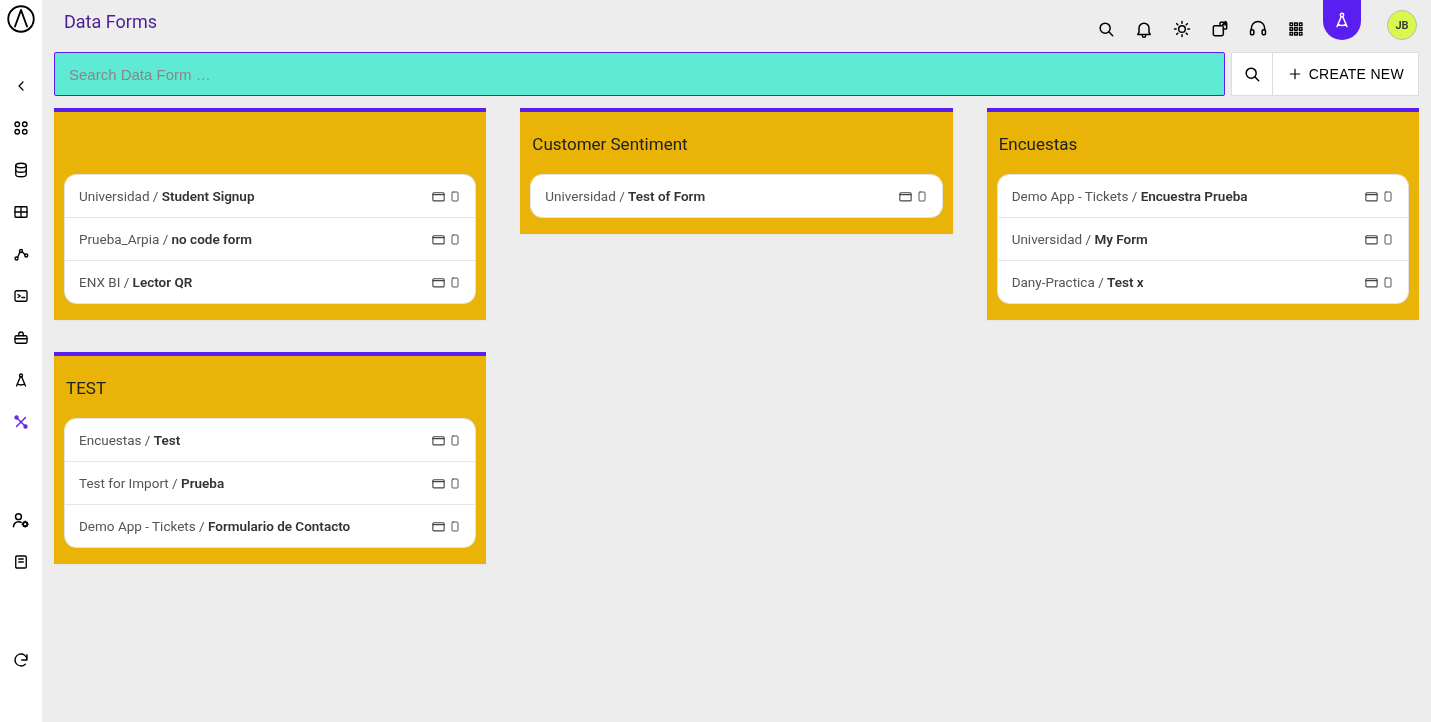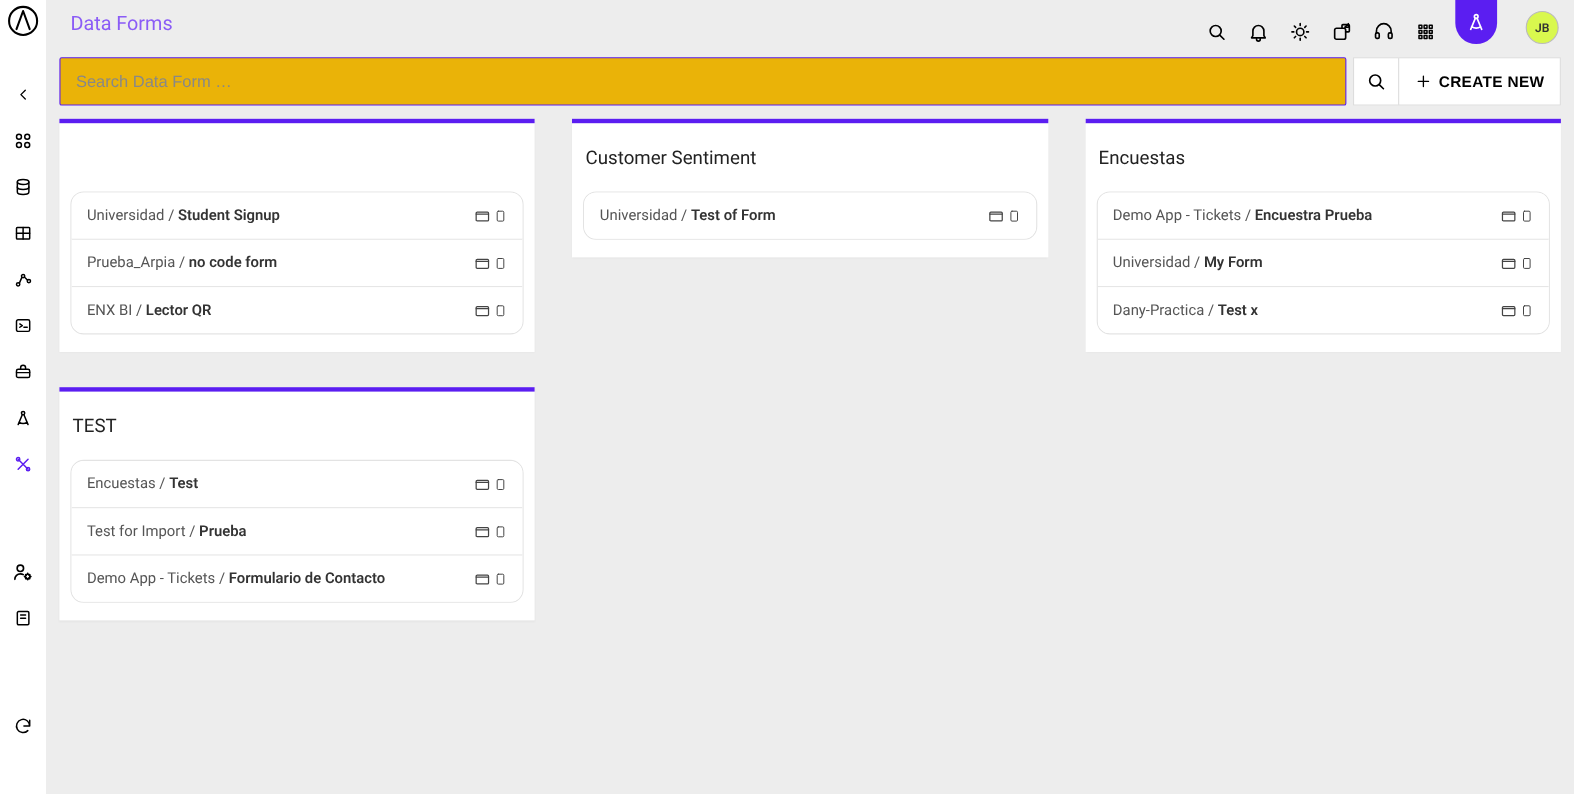--- a/index.html
+++ b/index.html
@@ -55,21 +55,21 @@
   .header {
     height: 42px;
     background: #EDEDED;
     display: flex;
     align-items: center;
     padding: 0 14px 0 22px;
   }
   .page-title {
     font-size: 18px;
     font-weight: 400;
-    color: #8b5cf6;
+    color: #4c1d95;
   }
   .header-spacer { flex: 1; }
   .header-icons {
     display: flex; align-items: flex-end; gap: 16px;
   }
   .header-icon {
     width: 22px; height: 22px;
     display: flex; align-items: center; justify-content: center;
     cursor: pointer;
     color: #000;
@@ -101,21 +101,21 @@
     gap: 0;
   }
   .search-wrap {
     flex: 1;
     display: flex;
   }
   .search-input {
     flex: 1;
     height: 44px;
     border: 1px solid #5B1EF1;
-    background: #eab308;
+    background: #5eead4;
     padding: 0 14px;
     font-size: 15px;
     color: #333;
     outline: none;
     border-radius: 2px;
   }
   .search-input::placeholder { color: #888; }
   .search-btn {
     width: 42px; height: 44px;
     background: #fff;
@@ -127,39 +127,39 @@
   }
   .create-btn {
     height: 44px;
     background: #fff;
     border: 1px solid #ddd;
     margin-left: -1px;
     padding: 0 14px;
     display: flex; align-items: center; justify-content: center;
     gap: 6px;
     font-size: 14px;
-    font-weight: 700;
+    font-weight: 400;
     letter-spacing: 0.3px;
     cursor: pointer;
     color: #000;
   }
 
   
   .content {
     flex: 1;
     background: #EDEDED;
     padding: 0 12px 24px 12px;
     display: grid;
     grid-template-columns: repeat(3, 1fr);
     gap: 32px 34px;
     align-content: start;
     align-items: start;
   }
   .card {
-    background: #ffffff;
+    background: #eab308;
     border-top: 4px solid #5B1EF1;
     padding: 22px 10px 16px 10px;
     display: flex; flex-direction: column;
     box-shadow: 0 1px 2px rgba(0,0,0,0.04);
   }
   .card-title {
     font-size: 17px;
     font-weight: 400;
     color: #222;
     margin: 0 0 18px 2px;

